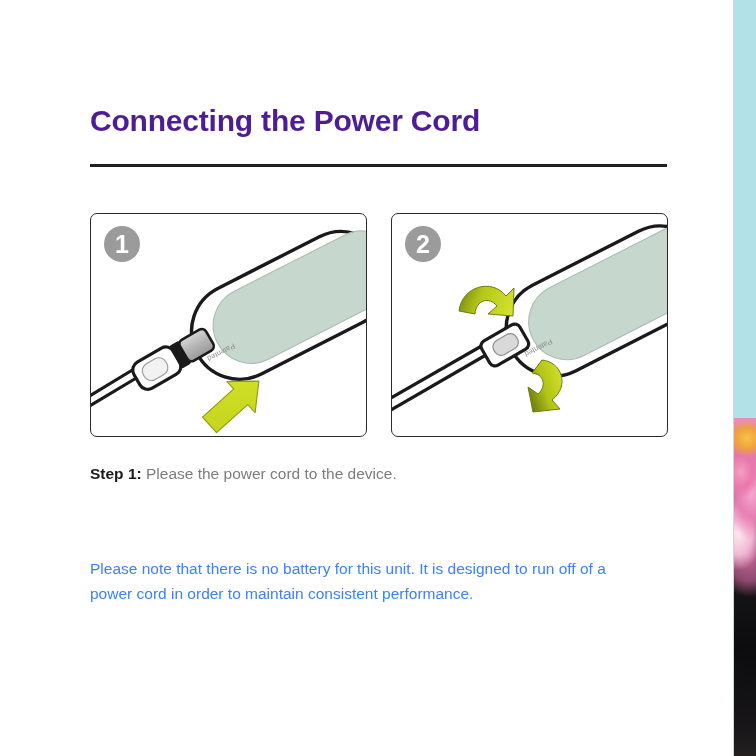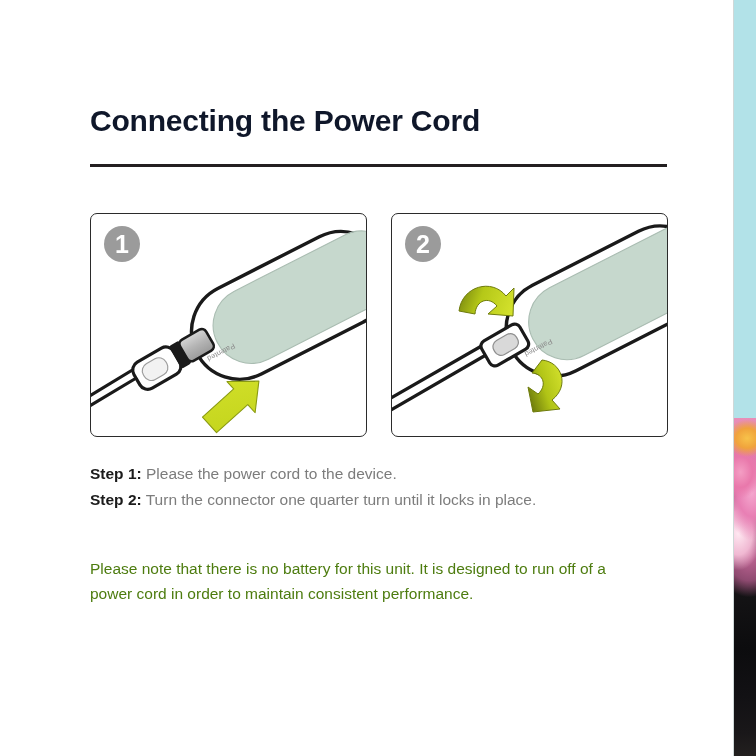--- a/index.html
+++ b/index.html
@@ -66,21 +66,21 @@
     width: 733px;
     height: 756px;
   }
 
   #page-title {
     position: absolute;
     left: 90px;
     top: 84px;
     font-size: 30px;
     font-weight: bold;
-    color: #0f172a;
+    color: #4c1d95;
     letter-spacing: -0.2px;
     white-space: nowrap;
     text-align: right;
   }
 
   #title-rule {
     position: absolute;
     left: 90px;
     top: 164px;
     width: 577px;
@@ -126,21 +126,21 @@
   #step-line-1 { top: 465px; }
   #step-line-2 { top: 491px; }
 
   #note-paragraph {
     position: absolute;
     left: 90px;
     top: 540px;
     width: 552px;
     font-size: 15.5px;
     line-height: 25px;
-    color: #4d7c0f;
+    color: #3b82f6;
   }
 </style>
 </head>
 <body>
 
 <div id="content">
 
   <h1 id="page-title">Connecting the Power Cord</h1>
 
   <div id="title-rule"></div>
@@ -233,23 +233,20 @@
         <circle cx="31" cy="30" r="18" fill="#9b9b9b"></circle>
         <text x="31" y="39" text-anchor="middle" font-family="'Liberation Sans', sans-serif" font-size="25" font-weight="bold" fill="#ffffff">2</text>
       </g>
     </svg>
   </div>
 
   <div class="step-line" id="step-line-1">
     <span class="step-label">Step 1:</span><span> Please the power cord to the device.</span>
   </div>
 
-  <div class="step-line" id="step-line-2">
-    <span class="step-label">Step 2:</span><span> Turn the connector one quarter turn until it locks in place.</span>
-  </div>
 
   <p id="note-paragraph">Please note that there is no battery for this unit. It is designed to run off of a power cord in order to maintain consistent performance.</p>
 
 </div>
 
 <div id="page-edge-line"></div>
 <div id="right-strip"></div>
 <div id="right-photo"></div>
 
 </body></html>

